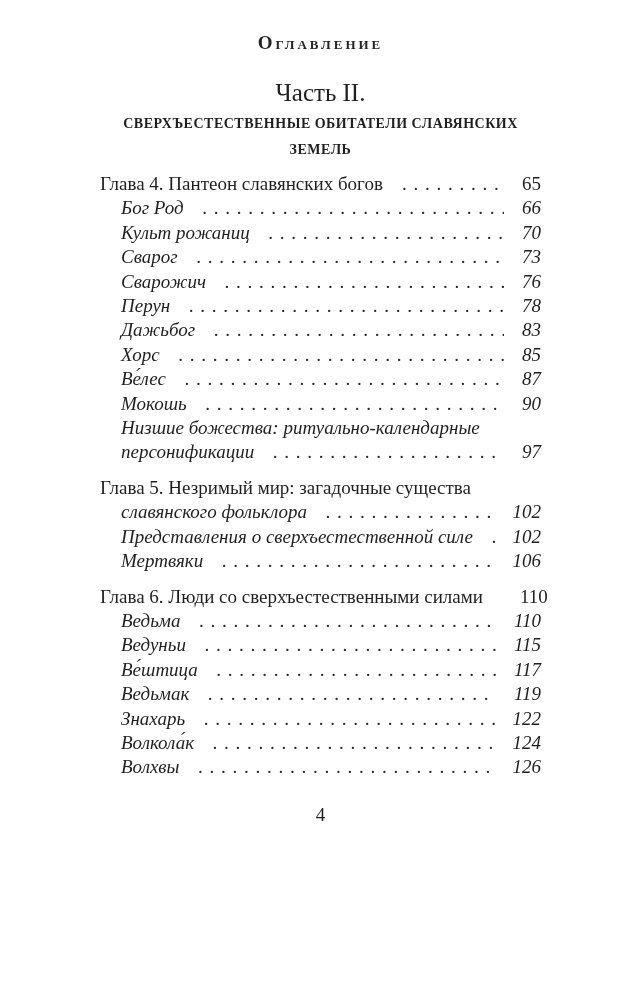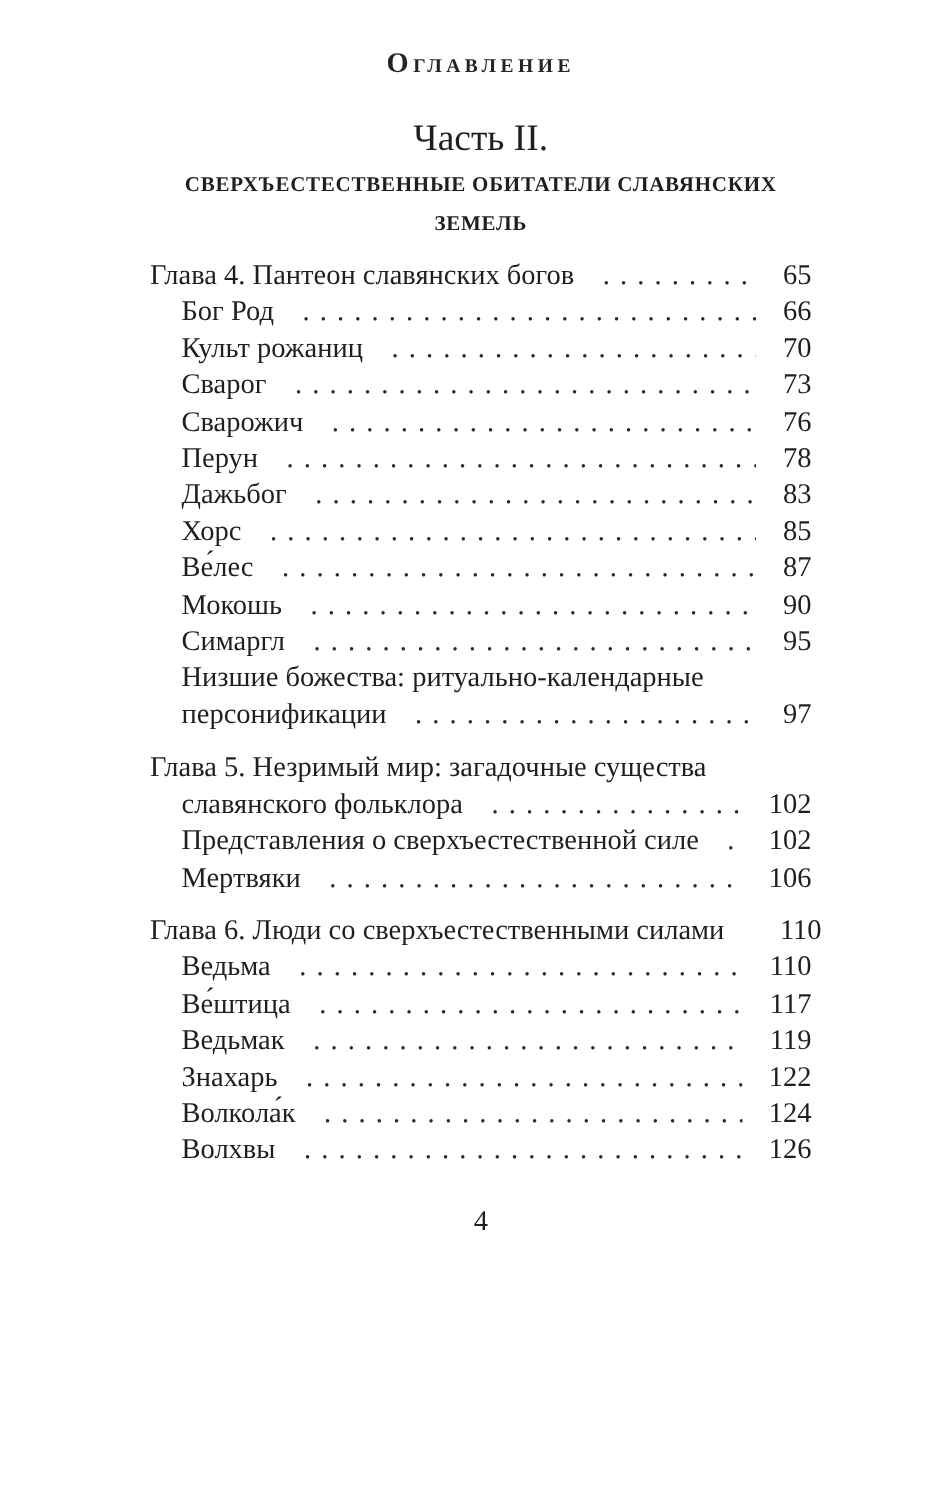--- a/index.html
+++ b/index.html
@@ -40,21 +40,21 @@
   .toc-list {
     margin-top: 9px;
     font-size: 19px;
   }
   .toc-row {
     display: flex;
     align-items: baseline;
     line-height: 24.4px;
     gap: 15px;
   }
-  .toc-row.sub, .toc-row.cont { padding-left: 21px; }
+  .toc-row.sub, .toc-row.cont { padding-left: 21px; font-style: italic; }
   .toc-label { white-space: nowrap; }
   .toc-dots {
     flex: 1 1 auto;
     overflow: hidden;
     white-space: nowrap;
     margin: 0 3px 0 4px;
     letter-spacing: 1px;
     color: #2a2a2a;
   }
   .toc-dots::after {
@@ -120,25 +120,20 @@
         <span class="toc-label">Ве́лес</span>
         <span class="toc-dots"></span>
         <span class="toc-page">87</span>
       </div>
       <div class="toc-row sub">
         <span class="toc-label">Мокошь</span>
         <span class="toc-dots"></span>
         <span class="toc-page">90</span>
       </div>
       <div class="toc-row sub">
-        <span class="toc-label">Симаргл</span>
-        <span class="toc-dots"></span>
-        <span class="toc-page">95</span>
-      </div>
-      <div class="toc-row sub">
         <span class="toc-label">Низшие божества: ритуально-календарные</span>
       </div>
       <div class="toc-row sub">
         <span class="toc-label">персонификации</span>
         <span class="toc-dots"></span>
         <span class="toc-page">97</span>
       </div>
       <div class="toc-gap"></div>
       <div class="toc-row chapter">
         <span class="toc-label">Глава 5. Незримый мир: загадочные существа</span>
@@ -161,20 +156,25 @@
       <div class="toc-gap"></div>
       <div class="toc-row chapter">
         <span class="toc-label">Глава 6. Люди со сверхъестественными силами</span>
         <span class="toc-dots"></span>
         <span class="toc-page">110</span>
       </div>
       <div class="toc-row sub">
         <span class="toc-label">Ведьма</span>
         <span class="toc-dots"></span>
         <span class="toc-page">110</span>
+      </div>
+      <div class="toc-row sub">
+        <span class="toc-label">Ведуньи</span>
+        <span class="toc-dots"></span>
+        <span class="toc-page">115</span>
       </div>
       <div class="toc-row sub">
         <span class="toc-label">Ве́штица</span>
         <span class="toc-dots"></span>
         <span class="toc-page">117</span>
       </div>
       <div class="toc-row sub">
         <span class="toc-label">Ведьмак</span>
         <span class="toc-dots"></span>
         <span class="toc-page">119</span>

